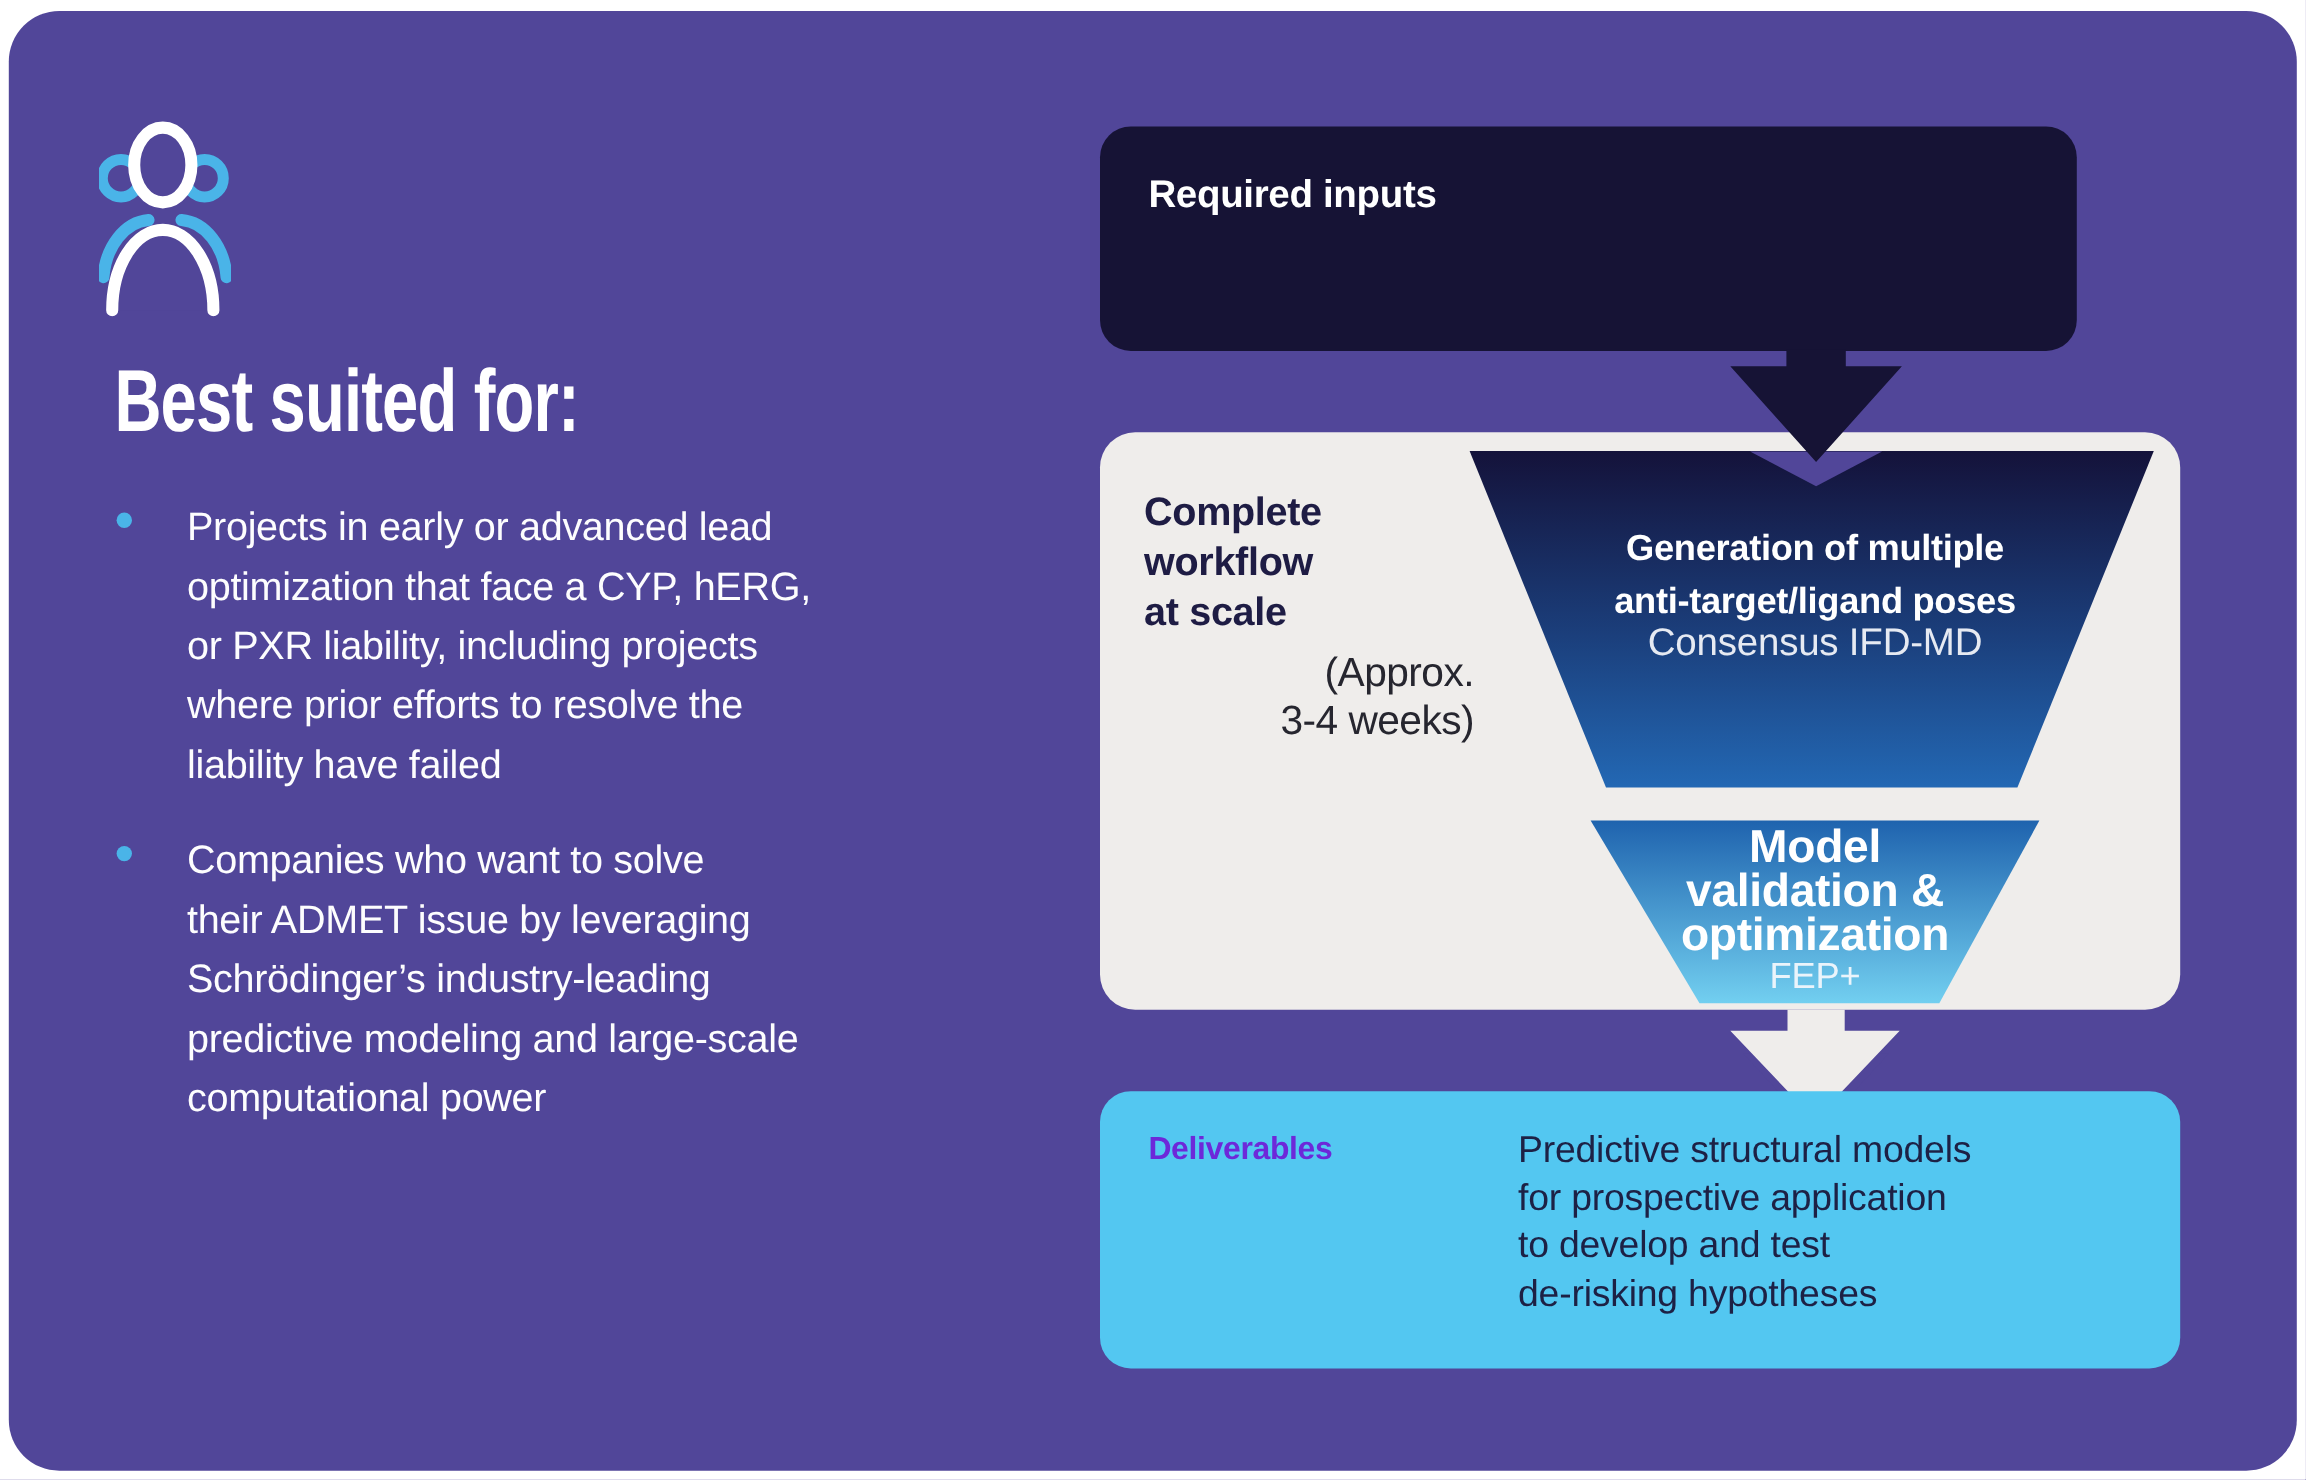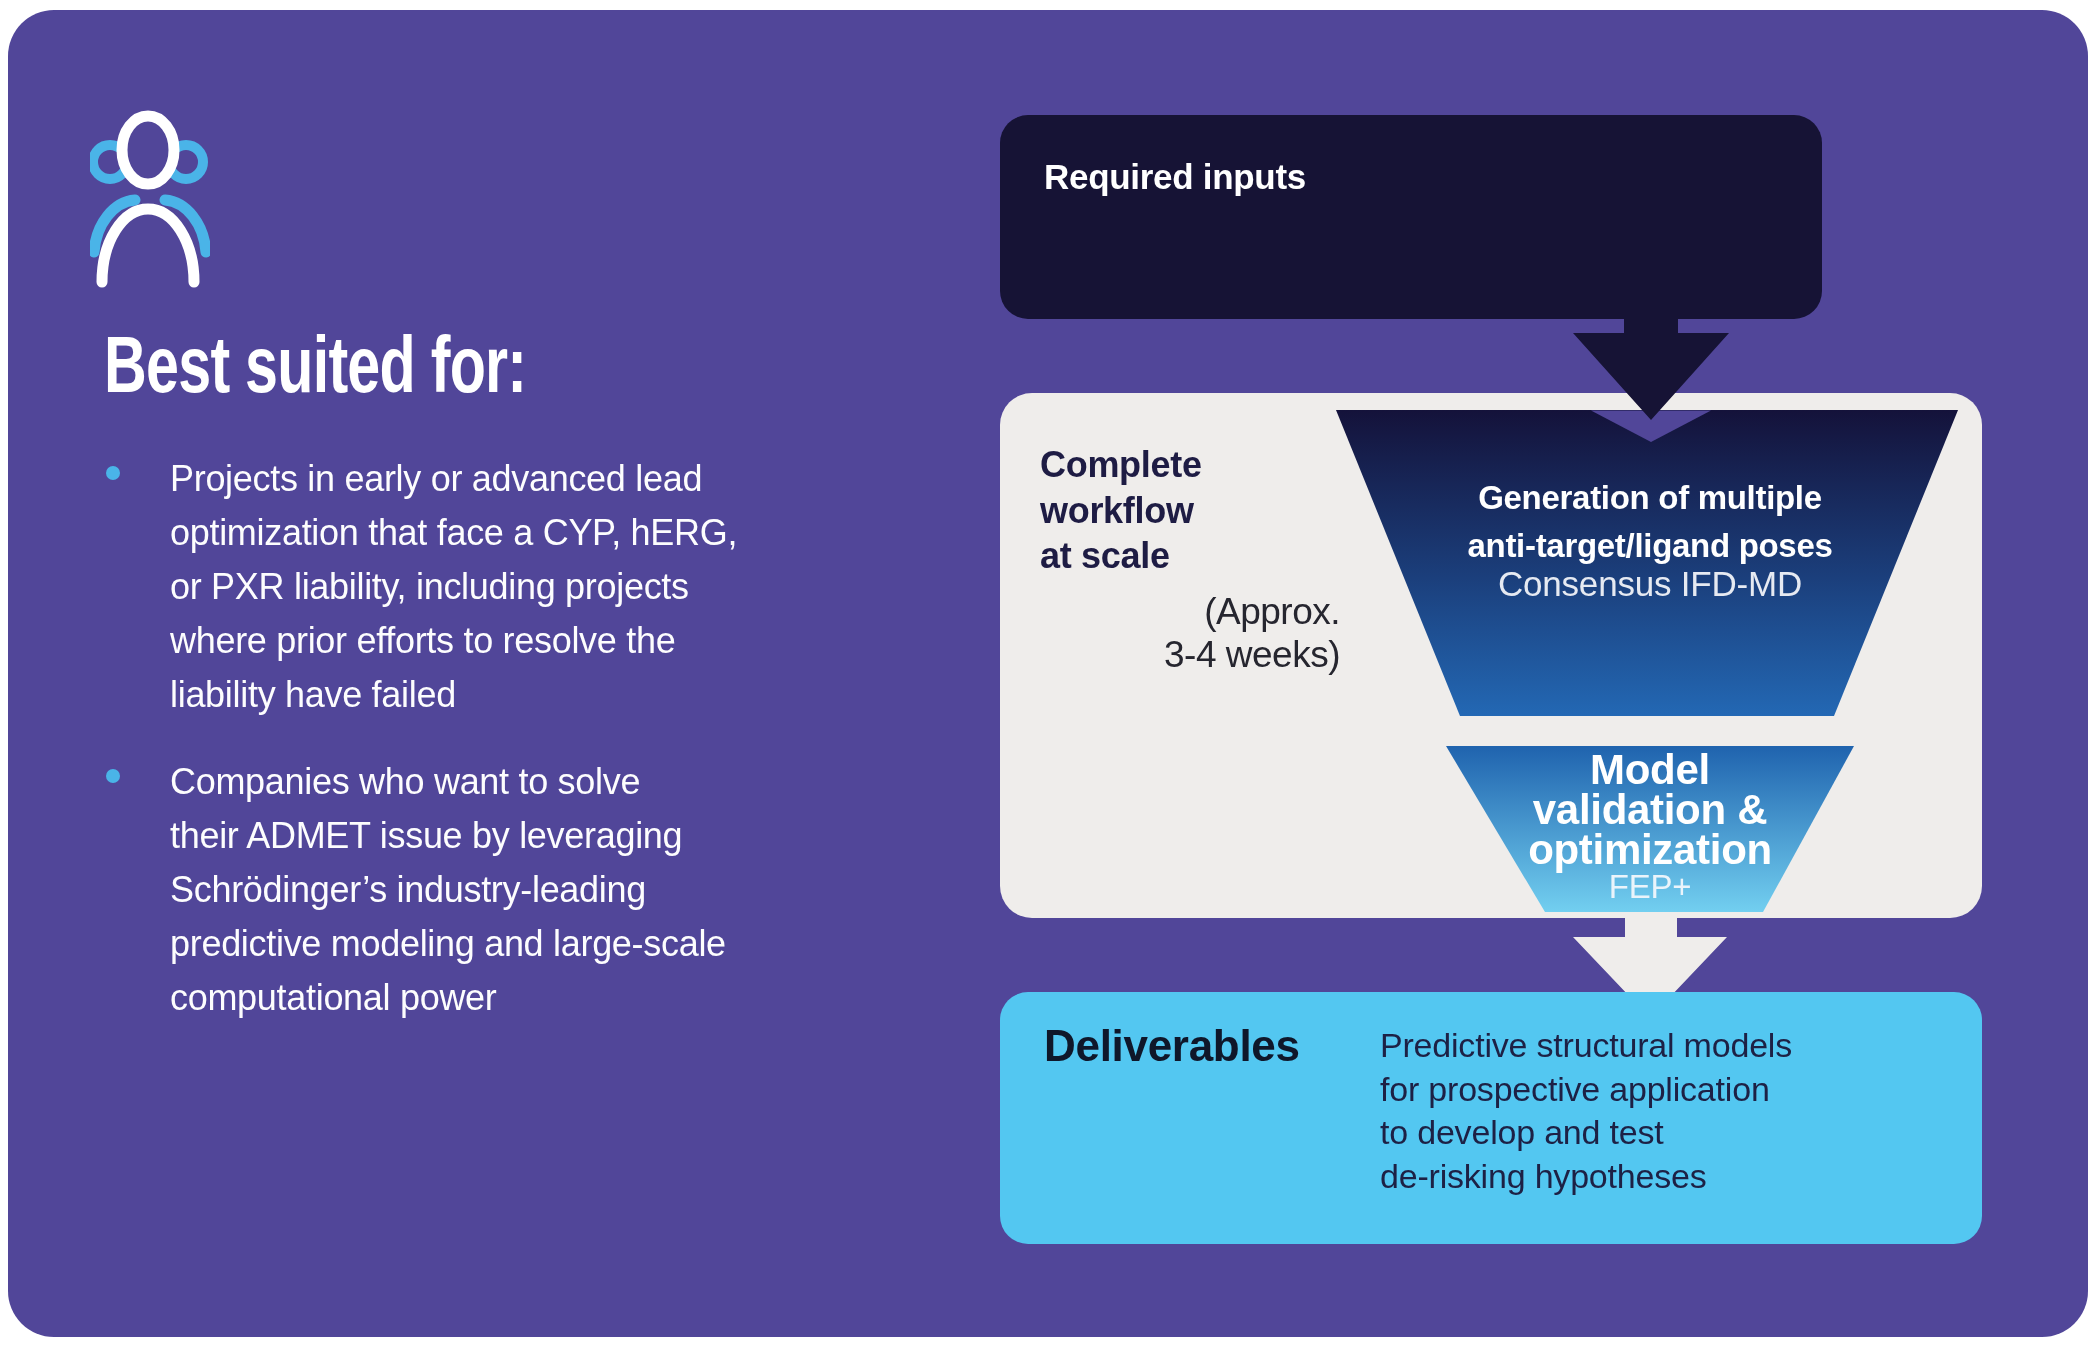--- a/index.html
+++ b/index.html
@@ -14,21 +14,21 @@
   .heading{left:104px;top:325px;color:#ffffff;font-weight:bold;font-size:80px;line-height:80px;
            letter-spacing:-1px;transform:scaleX(0.74);transform-origin:0 0;white-space:nowrap;}
   .bullets{left:106px;top:452px;width:640px;}
   .bullet-row{display:flex;align-items:flex-start;}
   .bullet-row + .bullet-row{margin-top:33px;}
   .bullet-dot{flex:0 0 auto;width:14px;height:14px;border-radius:50%;background:#4ab4e8;
               margin:14px 50px 0 0;}
   .bullet-text{color:#fdfdfe;font-size:36px;line-height:54px;letter-spacing:-0.3px;}
 
   
-  .required-box{left:1000px;top:115px;width:822px;height:204px;background:#161335;
+  .required-box{left:1000px;top:115px;width:888px;height:204px;background:#161335;
                 border-radius:28px;display:flex;align-items:flex-start;
                 padding:40px 46px 0 44px;box-sizing:border-box;}
   .box-label{flex:0 0 336px;color:#ffffff;font-weight:bold;font-size:35px;line-height:43.5px;
              letter-spacing:-0.3px;}
   .box-desc{color:#f4f3fa;font-size:34px;line-height:43.5px;letter-spacing:-0.2px;}
 
   .workflow-box{left:1000px;top:393px;width:982px;height:525px;background:#efedeb;border-radius:32px;}
   .workflow-label{left:1040px;top:442px;width:300px;color:#1e1c44;font-weight:bold;
                   font-size:36px;line-height:45.5px;letter-spacing:-0.3px;}
   .workflow-note{left:1040px;top:590px;width:300px;color:#26262f;font-size:37px;line-height:43px;
@@ -38,21 +38,21 @@
   .funnel-text-1{left:1340px;top:474px;width:620px;text-align:center;}
   .funnel-title{color:#ffffff;font-weight:bold;font-size:33px;line-height:47.5px;letter-spacing:-0.3px;}
   .funnel-sub-1{color:#e6eaf2;font-size:35px;line-height:42px;margin-top:-6px;letter-spacing:-0.2px;}
   .funnel-text-2{left:1446px;top:750px;width:408px;text-align:center;}
   .funnel-title-2{color:#ffffff;font-weight:bold;font-size:42px;line-height:40px;letter-spacing:-0.3px;}
   .funnel-sub-2{color:#eaf4fb;font-size:33px;line-height:40px;margin-top:-3px;letter-spacing:-0.2px;}
 
   .deliverables-box{left:1000px;top:992px;width:982px;height:252px;background:#53c7f1;
                     border-radius:28px;display:flex;align-items:flex-start;
                     padding:32px 46px 0 44px;box-sizing:border-box;}
-  .box-label-dark{flex:0 0 336px;color:#0f172a;font-weight:bold;font-size:44px;line-height:43.5px;
+  .box-label-dark{flex:0 0 336px;color:#6d28d9;font-weight:bold;font-size:29px;line-height:43.5px;
                   letter-spacing:-0.3px;}
   .box-desc-dark{color:#1d2145;font-size:34px;line-height:43.5px;letter-spacing:-0.2px;}
 </style>
 </head>
 <body>
 
 <div id="stage">
   <div class="canvas"></div>
 
   <svg class="abs" style="left:90px;top:110px;" width="120" height="178" viewBox="0 0 120 178">

